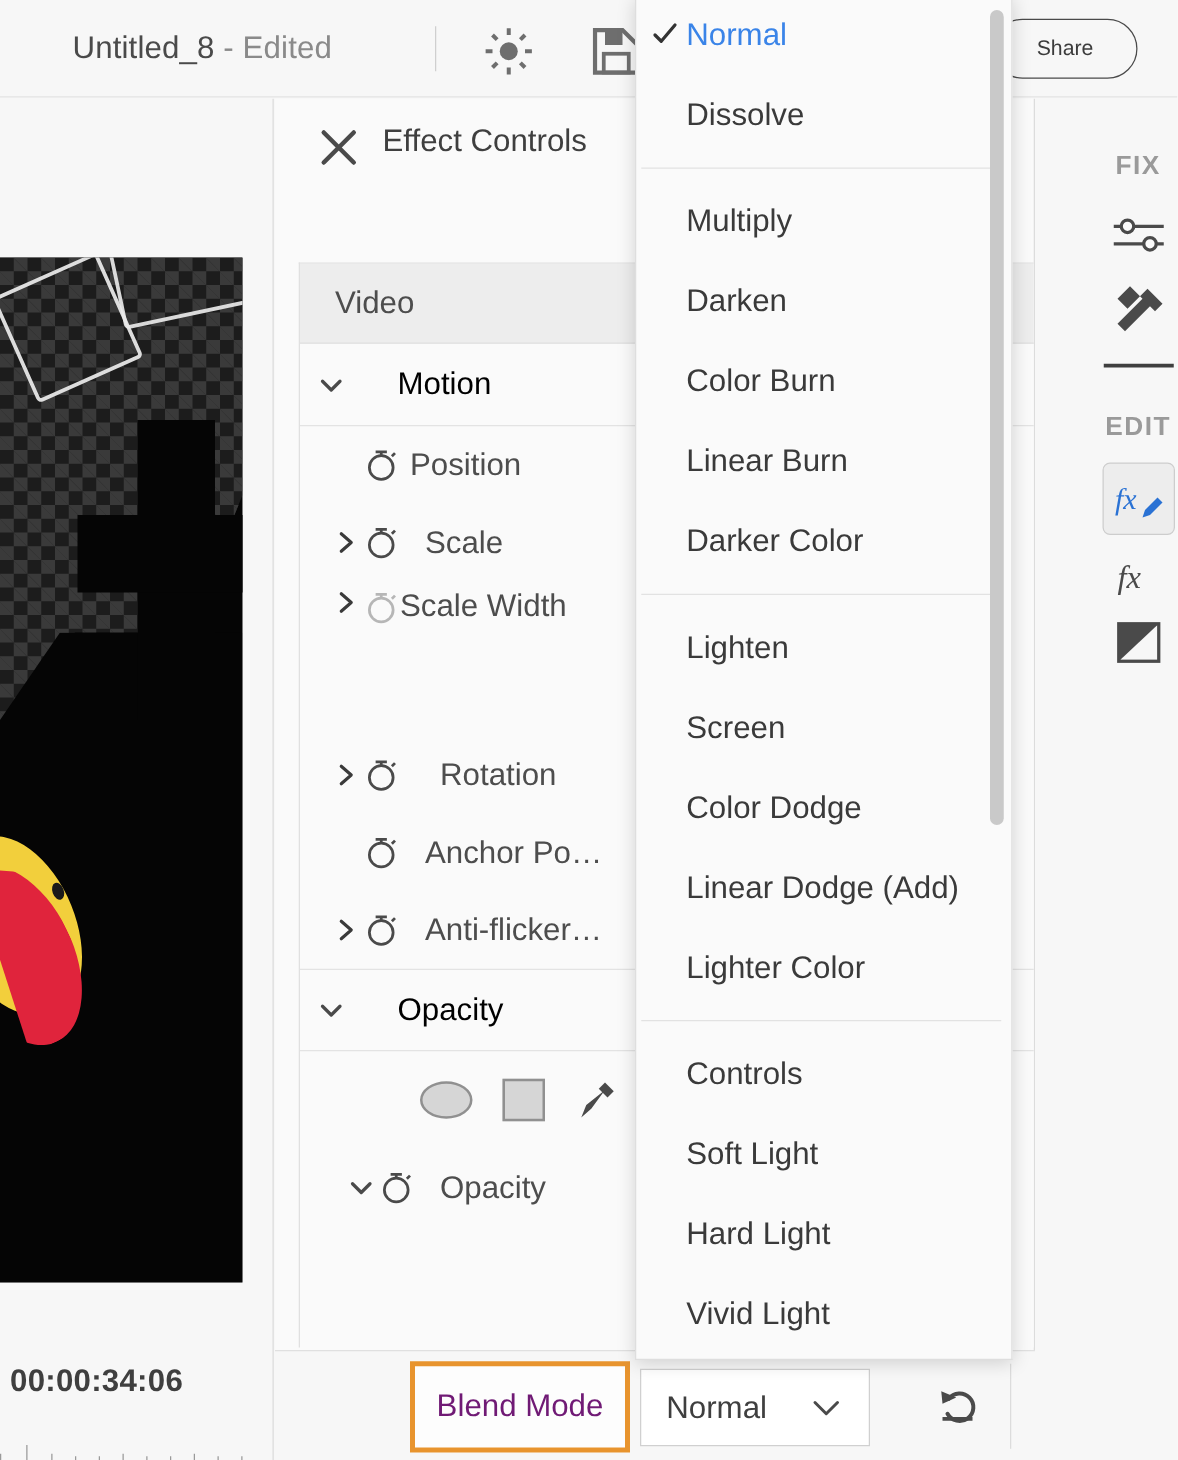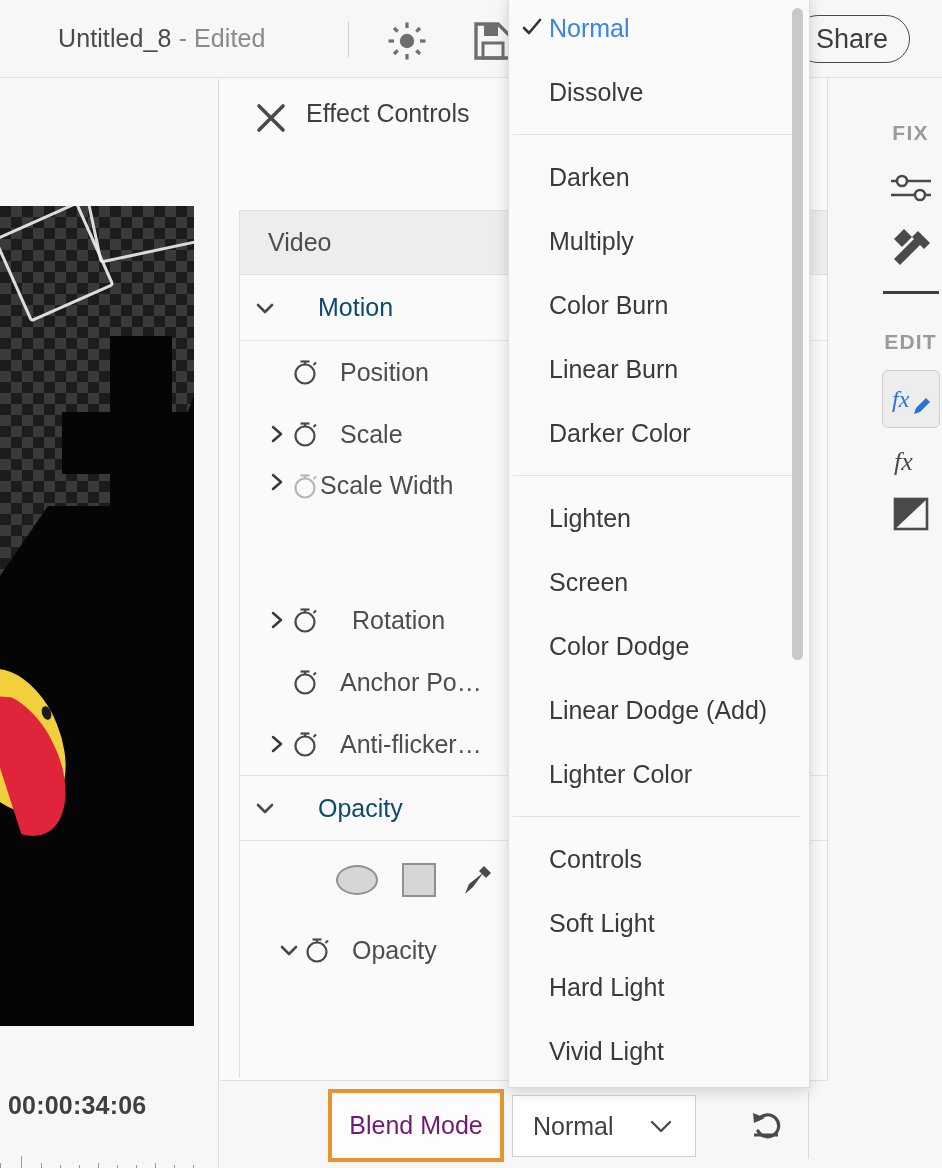--- a/index.html
+++ b/index.html
@@ -28,21 +28,21 @@
     position: absolute; left: 348px; top: 21px; width: 1px; height: 36px;
     background: #cfcfcf;
   }
   .icon-btn { position: absolute; cursor: pointer; }
   .sun-icon { left: 386px; top: 20px; width: 42px; height: 42px; }
   .save-icon { left: 474px; top: 21px; width: 38px; height: 40px; }
   .share-btn {
     position: absolute; left: 794px; top: 15px; width: 116px; height: 48px;
     border: 1.6px solid #4a4a4a; border-radius: 24px;
     background: #f7f7f7; color: #3c3c3c;
-    font-size: 27px; font-family: "Liberation Sans", sans-serif;
+    font-size: 17px; font-family: "Liberation Sans", sans-serif;
     display: flex; align-items: center; justify-content: center;
     cursor: pointer;
   }
 
   
   .left-panel {
     position: absolute; left: 0; top: 79px; width: 219px; height: 1089px;
     background: #f7f7f7; border-right: 1px solid #dcdcdc;
     overflow: hidden;
   }
@@ -131,21 +131,21 @@
     border-bottom: 1px solid #e3e3e3;
     display: flex; align-items: center;
   }
   .row-prop {
     position: relative; height: 62px;
     display: flex; align-items: center;
   }
   .row-prop.gap { height: 124px; align-items: flex-start; padding-top: 6px; }
   .chev { width: 26px; display: flex; align-items: center; justify-content: center; }
   .chev svg { display: block; }
-  .grp-label { font-size: 25px; color: #0c4a6e; }
+  .grp-label { font-size: 25px; color: #000000; }
   .prop-label { font-size: 25px; color: #4d4d4d; }
   .stopwatch { width: 30px; height: 30px; display: inline-block; }
   .stopwatch.dim { opacity: .38; }
 
   .mask-tools { display: flex; align-items: center; gap: 24px; }
   .m-ellipse { width: 42px; height: 30px; border: 2px solid #909090; border-radius: 50%; background: #d6d6d6; cursor: pointer; }
   .m-rect { width: 34px; height: 34px; border: 2px solid #909090; background: #d6d6d6; cursor: pointer; }
   .m-pen { width: 34px; height: 34px; cursor: pointer; }
 
   .opacity-value {
@@ -327,21 +327,21 @@
       <div class="row-prop">
         <div class="chev" style="margin-left:24px"></div>
         <span class="stopwatch">
           <svg width="30" height="30" viewBox="0 0 30 30">
             <circle cx="15" cy="17" r="9.5" fill="none" stroke="#4a4a4a" stroke-width="2.2"></circle>
             <line x1="15" y1="4" x2="15" y2="7.5" stroke="#4a4a4a" stroke-width="2.2"></line>
             <line x1="10.5" y1="4.5" x2="19.5" y2="4.5" stroke="#4a4a4a" stroke-width="2.2"></line>
             <line x1="23.5" y1="8" x2="26" y2="5.5" stroke="#4a4a4a" stroke-width="2.2"></line>
           </svg>
         </span>
-        <span class="prop-label" style="margin-left:20px">Position</span>
+        <span class="prop-label" style="margin-left:8px">Position</span>
       </div>
 
       <div class="row-prop">
         <div class="chev" style="margin-left:24px">
           <svg width="22" height="22" viewBox="0 0 22 22">
             <polyline points="7,4 15,11 7,18" fill="none" stroke="#3a3a3a" stroke-width="2.5" stroke-linecap="round" stroke-linejoin="round"></polyline>
           </svg>
         </div>
         <span class="stopwatch">
           <svg width="30" height="30" viewBox="0 0 30 30">
@@ -541,24 +541,24 @@
       </span>
       <span class="label">Normal</span>
     </div>
     <div class="menu-item">
       <span class="label">Dissolve</span>
     </div>
 
     <div class="menu-sep"></div>
 
     <div class="menu-item">
+      <span class="label">Multiply</span>
+    </div>
+    <div class="menu-item">
       <span class="label">Darken</span>
-    </div>
-    <div class="menu-item">
-      <span class="label">Multiply</span>
     </div>
     <div class="menu-item">
       <span class="label">Color Burn</span>
     </div>
     <div class="menu-item">
       <span class="label">Linear Burn</span>
     </div>
     <div class="menu-item">
       <span class="label">Darker Color</span>
     </div>

